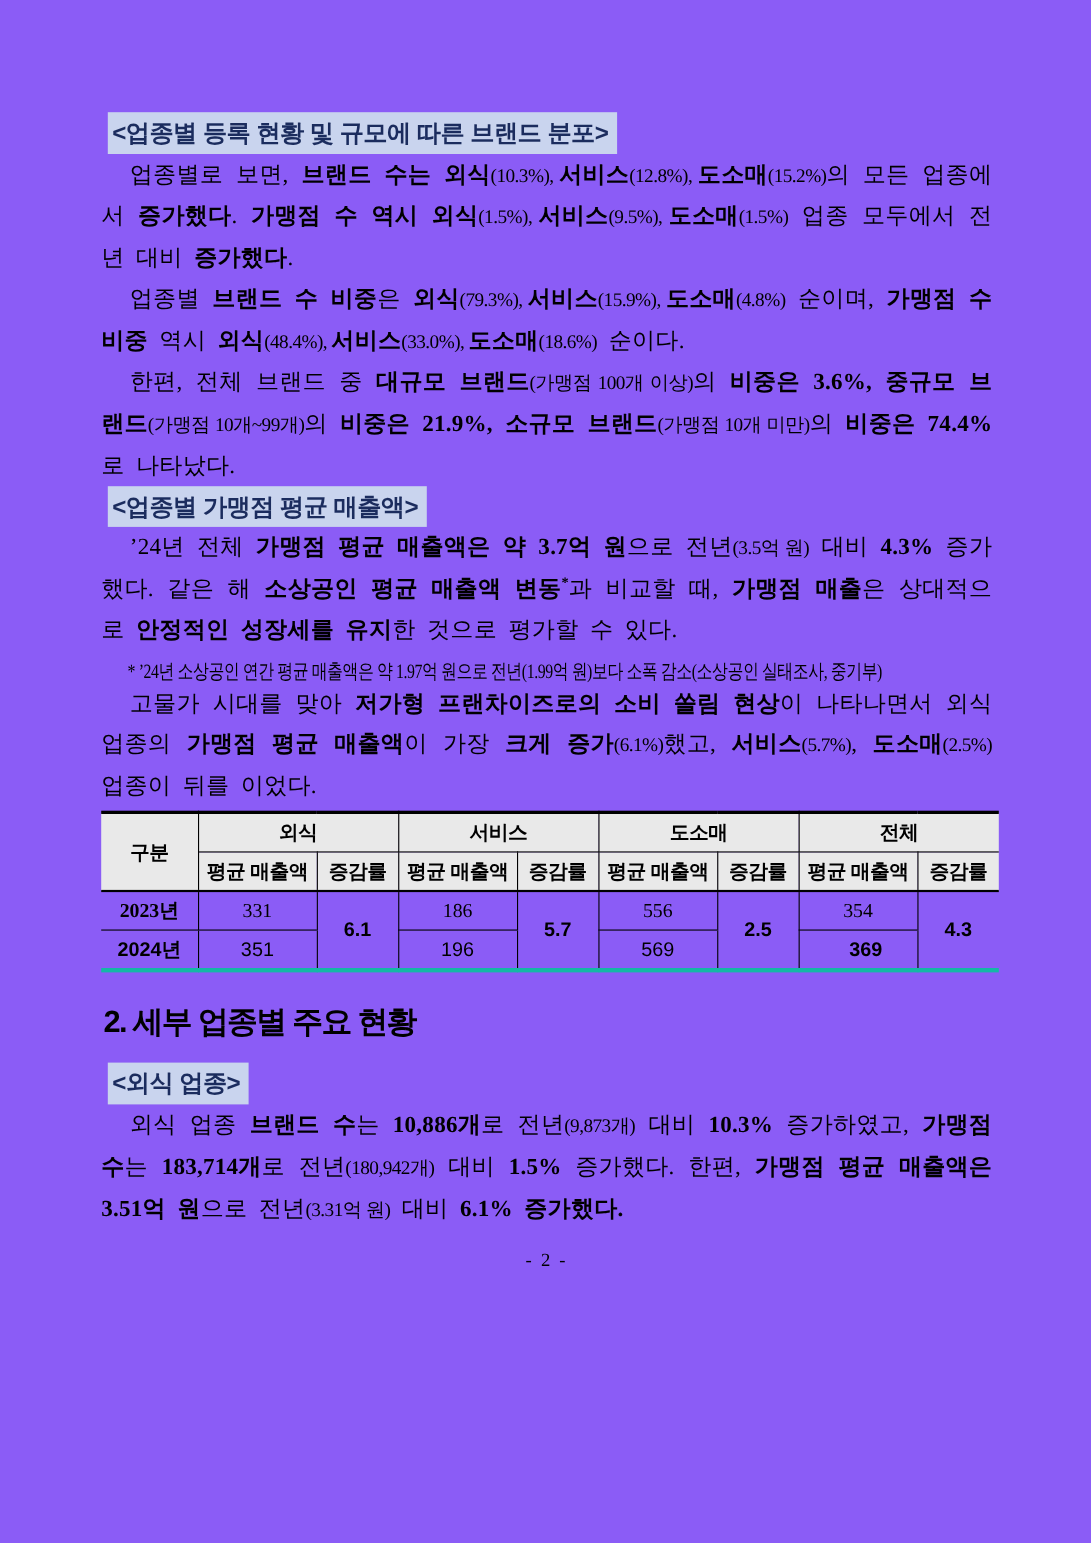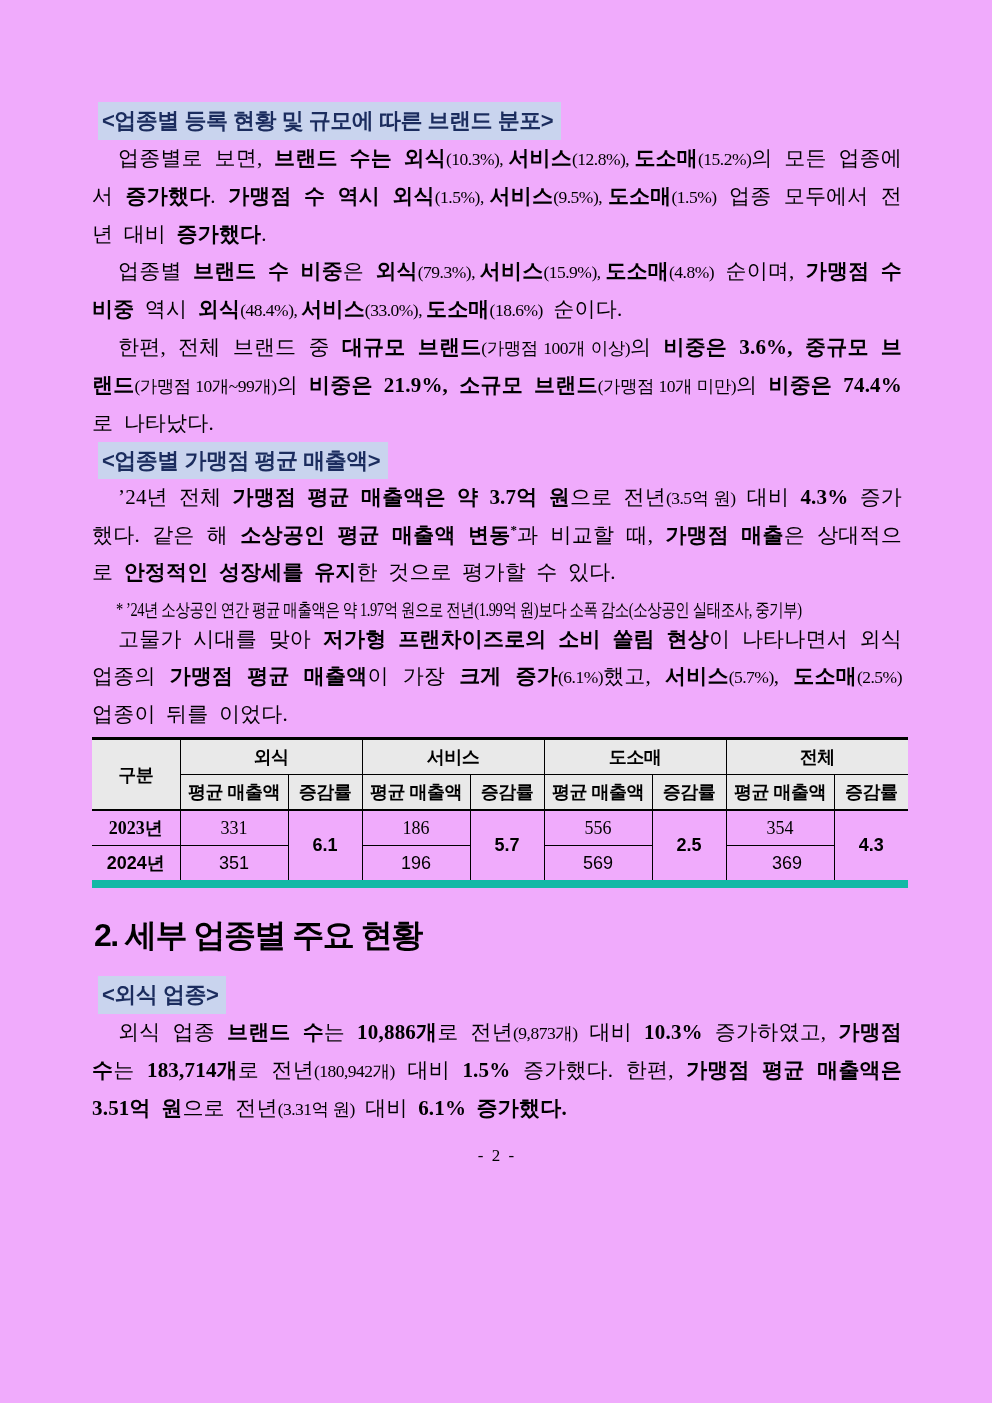--- a/index.html
+++ b/index.html
@@ -1,21 +1,21 @@
 <!DOCTYPE html>
 <html lang="ko"><head>
 <meta charset="utf-8">
 <style>
   html,body{margin:0;padding:0;background:#ffffff;}
   .page{
     position:relative;
     width:992px;height:1403px;
     box-sizing:border-box;
     padding:100px 90px 0 92px;
-    background:#f0abfc;
+    background:#8b5cf6;
     overflow:hidden;
     font-family:"Liberation Serif","DejaVu Serif",serif;
     color:#000;
   }
   
   .hl-header{
     display:inline-block;
     margin-left:6px;
     padding:5px 8px 4px 4px;
     background:#c9d4ee;
@@ -85,44 +85,44 @@
     font-size:15px;
     letter-spacing:-0.5px;
   }
   
   table.stats{
     width:100%;
     margin-top:4px;
     border-collapse:collapse;
     table-layout:fixed;
     border-top:3px solid #000;
-    border-bottom:8px solid #14b8a6;
+    border-bottom:4px solid #14b8a6;
     font-family:"Liberation Sans","DejaVu Sans",sans-serif;
     font-size:18px;
   }
   table.stats th,table.stats td{
     border:1px solid #000;
     text-align:center;
     padding:4px 2px;
     height:26px;
   }
   table.stats tr>*:first-child{border-left:none;}
   table.stats tr>*:last-child{border-right:none;}
   table.stats thead th{background:#e9e9e9;font-weight:bold;letter-spacing:-0.5px;}
   table.stats thead{border-bottom:2px solid #000;}
   table.stats td.year{font-weight:bold;}
   table.stats td.growth{font-weight:bold;}
-  table.stats td.b{font-weight:normal;padding-left:16px;}
+  table.stats td.b{font-weight:bold;padding-left:16px;}
   table.stats tr.r1 td.dot{border-bottom:1px dotted #555;font-family:Liberation Serif, serif;}
   
   .section-heading{
     margin-left:2px;
     font-family:"Liberation Sans","DejaVu Sans",sans-serif;
     font-weight:900;
-    font-size:32px;
+    font-size:28px;
     letter-spacing:-1.5px;
     color:#000;
   }
   .page-number{
     margin-top:18px;
     text-align:center;
     font-size:17px;
     letter-spacing:2px;
   }
 </style>

